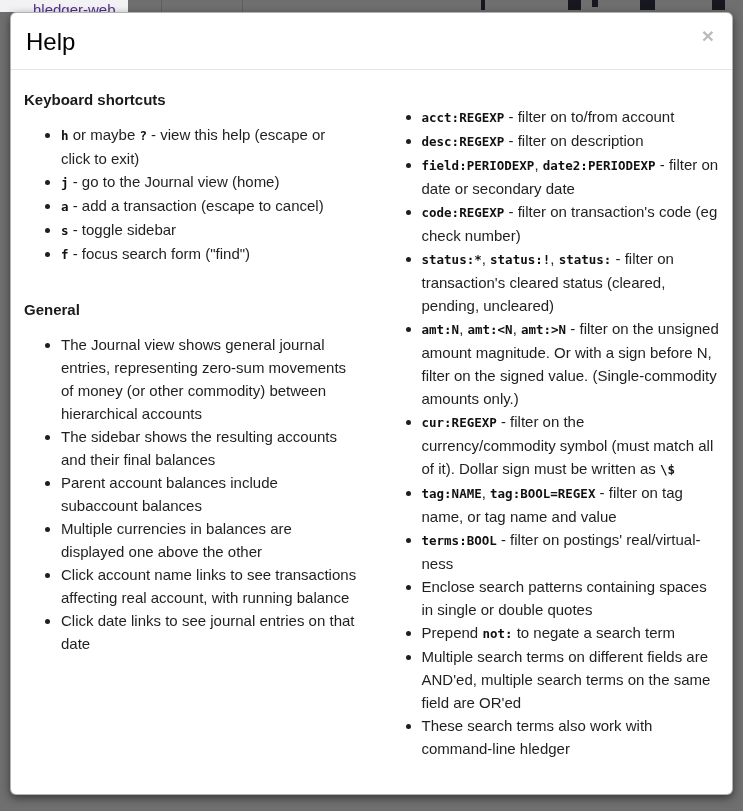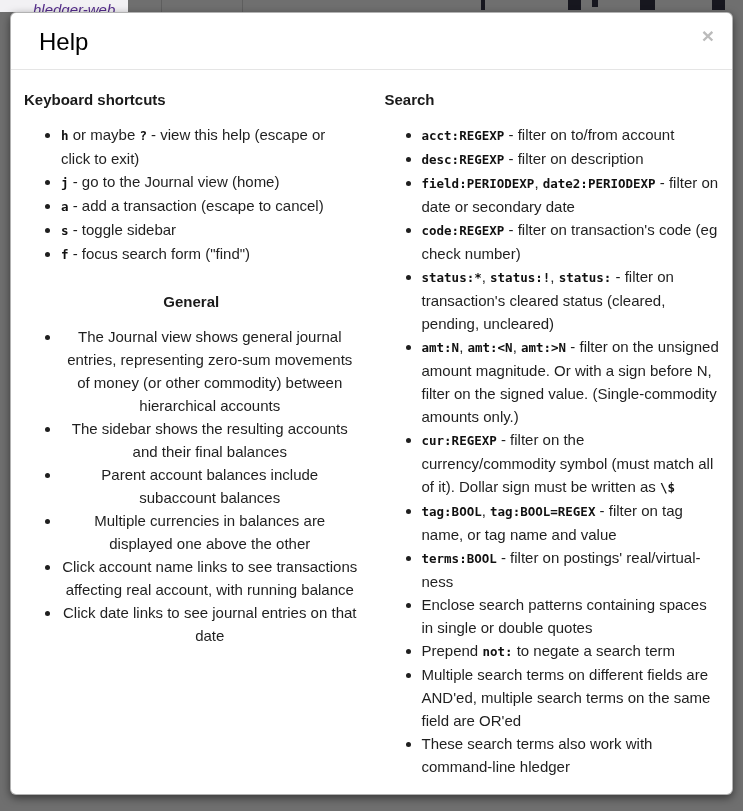--- a/index.html
+++ b/index.html
@@ -23,21 +23,20 @@
     width: 128px; height: 12px;
     background: #f2f1f4;
     overflow: hidden;
   }
   .brand-link {
     position: absolute; left: 33px; top: 0;
     font-size: 15px; line-height: 19px;
     color: var(--brand-purple, #552d8b);
     text-decoration: underline;
     white-space: nowrap;
-    font-style: italic;
   }
   .vline { position: absolute; top: 0; width: 1px; height: 12px; background: #5e5e5e; }
   .vline.v1 { left: 161px; }
   .vline.v2 { left: 242px; }
   .frag { position: absolute; top: 0; background: var(--frag-dark, #17171f); }
   .frag.f0 { left: 481px; width: 4px;  height: 10px; }
   .frag.f1 { left: 568px; width: 13px; height: 10px; }
   .frag.f2 { left: 592px; width: 6px;  height: 7px; }
   .frag.f3 { left: 640px; width: 15px; height: 10px; }
   .frag.f4 { left: 712px; width: 13px; height: 10px; }
@@ -55,21 +54,20 @@
   .modal-header {
     position: relative;
     padding: 14px 15px 13px 15px;
     border-bottom: 1px solid var(--divider, #e5e5e5);
   }
   .modal-title {
     font-size: 24px;
     font-weight: 400;
     line-height: 29px;
     color: #000000;
-    margin-left: 13px;
   }
   .close-btn {
     position: absolute;
     top: 12px; right: 18px;
     font-size: 21px;
     font-weight: bold;
     line-height: 21px;
     color: var(--close-gray, #bbbbbb);
     cursor: pointer;
     background: none; border: none;
@@ -79,21 +77,21 @@
     display: flex;
     padding: 21px 0 0 0;
   }
   .col { width: 50%; padding: 0 13px; }
   .section-heading {
     font-size: 15px;
     font-weight: bold;
     color: #1a1a1a;
     line-height: 18px;
   }
-  .section + .section { margin-top: 27px; text-align: center; }
+  .section + .section { margin-top: 35px; }
   ul.help-list {
     margin: 14px 0 0 0;
     padding-left: 37px;
     list-style: disc;
   }
   ul.help-list li {
     font-size: 15px;
     line-height: 23px;
     color: #1f1f1f;
   }
@@ -145,30 +143,29 @@
             <li>The sidebar shows the resulting accounts and their final balances</li>
             <li>Parent account balances include subaccount balances</li>
             <li>Multiple currencies in balances are displayed one above the other</li>
             <li>Click account name links to see transactions affecting real account, with running balance</li>
             <li>Click date links to see journal entries on that date</li>
           </ul>
       </div>
     </div>
     <div class="col">
       <div class="section">
-        <div class="section-heading">Search</div>
         <ul class="help-list">
             <li><code>acct:REGEXP</code> - filter on to/from account</li>
             <li><code>desc:REGEXP</code> - filter on description</li>
             <li><code>field:PERIODEXP</code>, <code>date2:PERIODEXP</code> - filter on date or secondary date</li>
             <li><code>code:REGEXP</code> - filter on transaction's code (eg check number)</li>
             <li><code>status:*</code>, <code>status:!</code>, <code>status:</code> - filter on transaction's cleared status (cleared, pending, uncleared)</li>
             <li><code>amt:N</code>, <code>amt:&lt;N</code>, <code>amt:&gt;N</code> - filter on the unsigned amount magnitude. Or with a sign before N, filter on the signed value. (Single-commodity amounts only.)</li>
             <li><code>cur:REGEXP</code> - filter on the currency/commodity symbol (must match all of it). Dollar sign must be written as <code>\$</code></li>
-            <li><code>tag:BOOL</code>, <code>tag:BOOL=REGEX</code> - filter on tag name, or tag name and value</li>
+            <li><code>tag:NAME</code>, <code>tag:BOOL=REGEX</code> - filter on tag name, or tag name and value</li>
             <li><code>terms:BOOL</code> - filter on postings' real/virtual-ness</li>
             <li>Enclose search patterns containing spaces in single or double quotes</li>
             <li>Prepend <code>not:</code> to negate a search term</li>
             <li>Multiple search terms on different fields are AND'ed, multiple search terms on the same field are OR'ed</li>
             <li>These search terms also work with command-line hledger</li>
           </ul>
       </div>
     </div>
   </div>
 </div>

